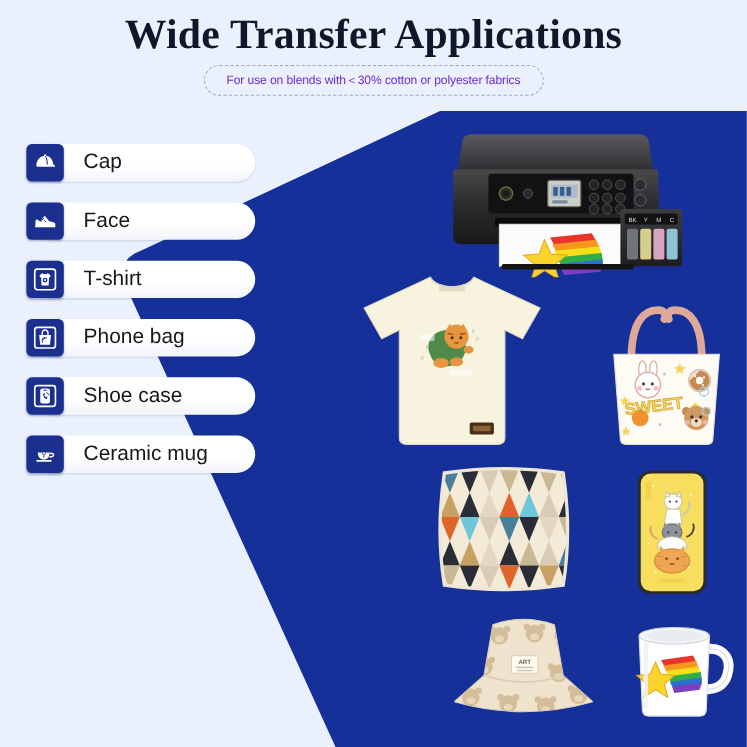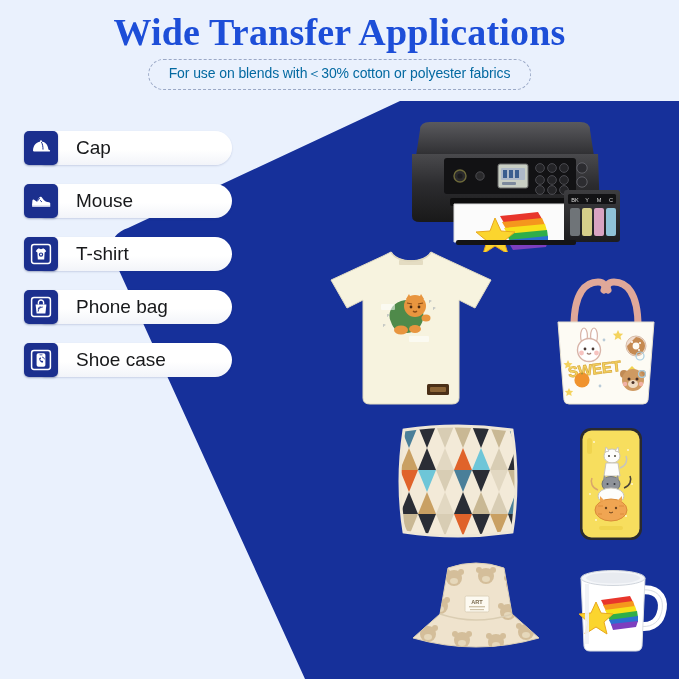--- a/index.html
+++ b/index.html
@@ -9,28 +9,28 @@
     font-family:"Liberation Sans",sans-serif;
     position:relative;
   }
   .stage{position:absolute;inset:0;}
 
   
   .title{
     position:absolute;left:0;top:10px;width:679px;text-align:center;
     font-family:"Liberation Serif",serif;
     font-weight:700;font-size:38px;letter-spacing:.2px;
-    color:#1d4ed8;
+    color:#0f172a;
   }
   .subtitle-wrap{
     position:absolute;left:50%;top:59px;transform:translateX(-50%);
     border:1px dashed #9aa8c6;border-radius:18px;
     padding:5px 20px 6px 20px;background:transparent;
   }
-  .subtitle{font-size:14px;color:#0369a1;white-space:nowrap;letter-spacing:-.1px;}
+  .subtitle{font-size:11px;color:#6d28d9;white-space:nowrap;letter-spacing:-.1px;}
 
   
   .blue-panel{
     position:absolute;left:0;top:95px;width:679px;height:584px;
     overflow:hidden;pointer-events:none;
   }
   .blue-panel svg{display:block;}
 
   
   .list{position:absolute;left:24px;top:131px;width:210px;}
@@ -95,21 +95,21 @@
         <svg width="24" height="24" viewBox="0 0 24 24">
           <path d="M3 16.4 L3.4 11.5 C3.5 10.6 4.4 10.2 5.1 10.7 L7.6 12.4
                    L10.5 8.2 C11 7.5 12 7.5 12.5 8.1 L14.6 10.7
                    C15.6 11.9 17 12.6 18.5 12.9 L20 13.2 C21 13.4 21.4 14.3 21.3 15
                    L21.1 16.4 Z" fill="#fff"></path>
           <path d="M8 12.6 L10.8 9.1" stroke="#1b2f8e" stroke-width=".9" fill="none"></path>
           <path d="M11 11.2 L13 13" stroke="#1b2f8e" stroke-width=".9" fill="none"></path>
           <rect x="3" y="16.2" width="18.4" height="1.5" rx=".6" fill="#fff"></rect>
         </svg>
       </div>
-      <div class="row-label">Mouse</div>
+      <div class="row-label">Face</div>
     </div>
 
     <div class="row">
       <div class="pill"></div>
       <div class="badge">
         <svg width="24" height="24" viewBox="0 0 24 24">
           <rect x="2.6" y="2.6" width="18.8" height="18.8" rx="2.4" fill="none" stroke="#fff" stroke-width="1.5"></rect>
           <path d="M8.2 7.2 L9.9 6.3 C10.4 7.4 13.6 7.4 14.1 6.3 L15.8 7.2
                    L17.2 9.2 L15.6 10.4 L15.2 17.6 L8.8 17.6 L8.4 10.4 L6.8 9.2 Z" fill="#fff"></path>
           <circle cx="12" cy="12.6" r="2.2" fill="#1b2f8e"></circle>
@@ -145,20 +145,35 @@
           <rect x="10.4" y="6.4" width="3.2" height=".9" rx=".45" fill="#1b2f8e"></rect>
           <path d="M10.2 10.2 C10.2 12.8 11.6 14.4 13.6 14.8 L14.2 13.2
                    L12.8 12.4 L12.2 13 C11.6 12.5 11.3 11.9 11.2 11.2 L12 10.8
                    L11.6 9.3 Z" fill="#1b2f8e"></path>
           <path d="M13 9 A3 3 0 0 1 15.6 11.4" fill="none" stroke="#1b2f8e" stroke-width=".8"></path>
         </svg>
       </div>
       <div class="row-label">Shoe case</div>
     </div>
 
+    <div class="row">
+      <div class="pill"></div>
+      <div class="badge">
+        <svg width="24" height="24" viewBox="0 0 24 24">
+          <path d="M5.4 10.4 L16.2 10.4 C16.2 14.4 14 16.8 10.8 16.8
+                   C7.6 16.8 5.4 14.4 5.4 10.4 Z" fill="#fff"></path>
+          <path d="M16.4 11.2 C18.6 10.6 19.8 11.6 19.6 12.8
+                   C19.4 14.1 18 14.6 16 14.2" fill="none" stroke="#fff" stroke-width="1.4"></path>
+          <rect x="4" y="17.2" width="14" height="1.5" rx=".7" fill="#fff"></rect>
+          <path d="M10.8 12.8 C9.4 12.2 9 11 9.4 10.4 M10.8 12.8
+                   C12.2 12.2 12.6 11 12.2 10.4 M10.8 13.2 L10.8 15" stroke="#1b2f8e" stroke-width=".9" fill="none"></path>
+        </svg>
+      </div>
+      <div class="row-label">Ceramic mug</div>
+    </div>
 
   </div>
 
   <div class="photo" style="left:398px;top:112px;">
     <svg width="235" height="140" viewBox="0 0 235 140">
       <defs>
         <linearGradient id="pbody" x1="0" y1="0" x2="0" y2="1">
           <stop offset="0" stop-color="#4a4a4d"></stop>
             <stop offset=".45" stop-color="#2c2c2f"></stop>
           <stop offset="1" stop-color="#191919"></stop>

